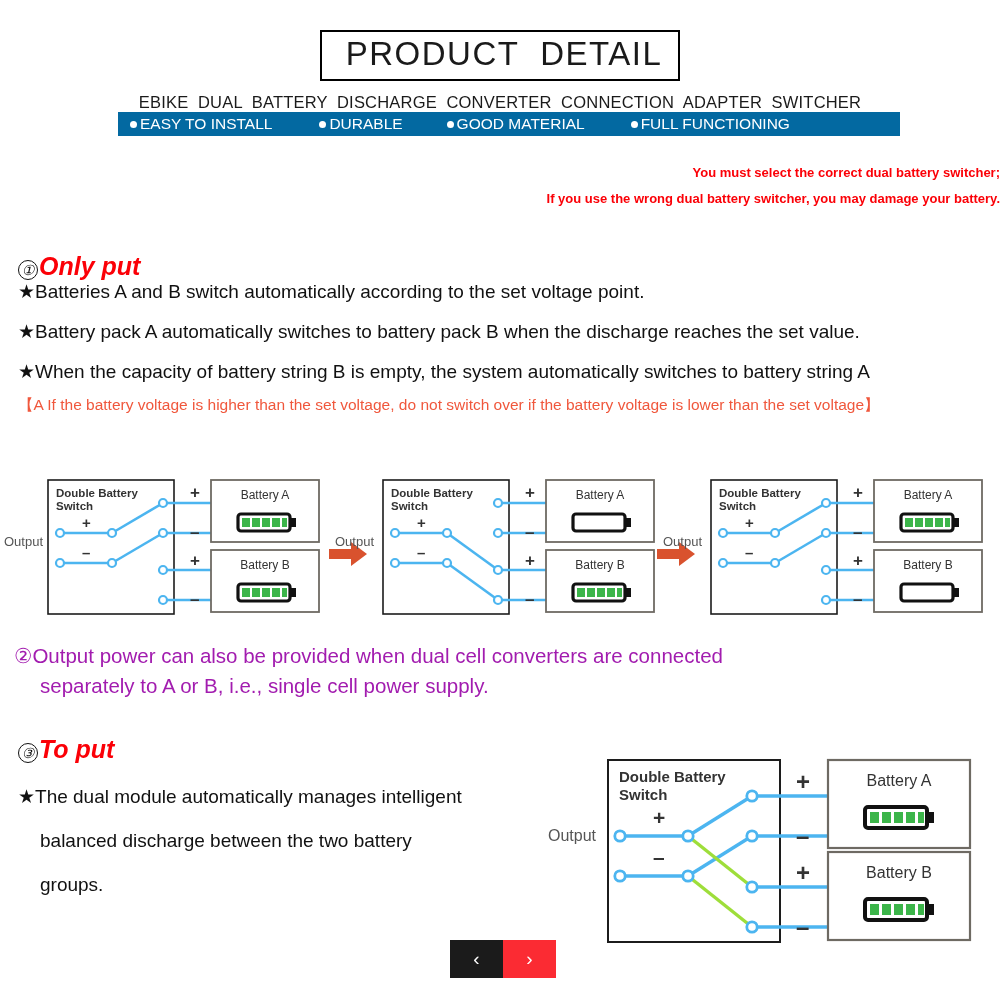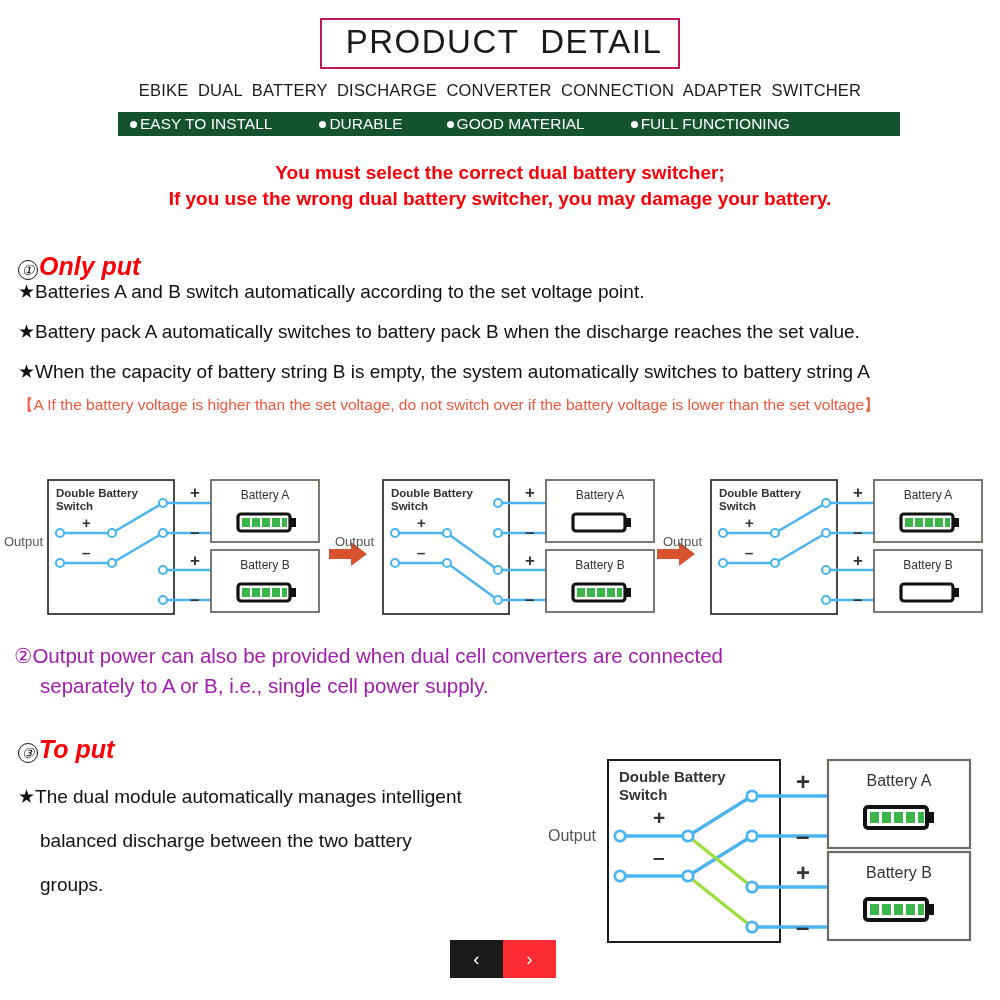--- a/index.html
+++ b/index.html
@@ -16,23 +16,23 @@
     overflow: hidden;
   }
 
   
   .header-block {
     position: absolute;
     top: 0; left: 0;
     width: 1000px;
   }
   .title-box {
-    margin: 18px auto 0 auto;
+    margin: 30px auto 0 auto;
     width: 360px;
-    border: 2px solid #be185d;
+    border: 2px solid #000000;
     text-align: center;
     padding: 3px 0 6px 8px;
     box-sizing: border-box;
   }
   .title-text {
     font-size: 33px;
     letter-spacing: 1.5px;
     color: #1a1a1a;
     font-family: "Liberation Sans", sans-serif;
     white-space: pre;
@@ -44,21 +44,21 @@
     margin-top: 12px;
     letter-spacing: 0.2px;
     white-space: pre;
   }
   .feature-bar {
     position: absolute;
     left: 118px;
     top: 112px;
     width: 782px;
     height: 24px;
-    background: #14532d;
+    background: #0369a1;
     display: flex;
     align-items: center;
   }
   .feature-item {
     color: #ffffff;
     font-size: 15.5px;
     display: flex;
     align-items: center;
     white-space: nowrap;
   }
@@ -73,23 +73,23 @@
   .fi-0 { margin-left: 12px; }
   .fi-1 { margin-left: 47px; }
   .fi-2 { margin-left: 44px; }
   .fi-3 { margin-left: 46px; align-items: center; }
 
   
   .warning {
     position: absolute;
     top: 160px; left: 0;
     width: 1000px;
-    text-align: center;
+    text-align: right;
     color: #fb0007;
-    font-size: 19px;
+    font-size: 13px;
     font-weight: bold;
     line-height: 26px;
   }
 
   
   .sec-head {
     position: absolute;
     display: flex;
     align-items: baseline;
     white-space: nowrap;

